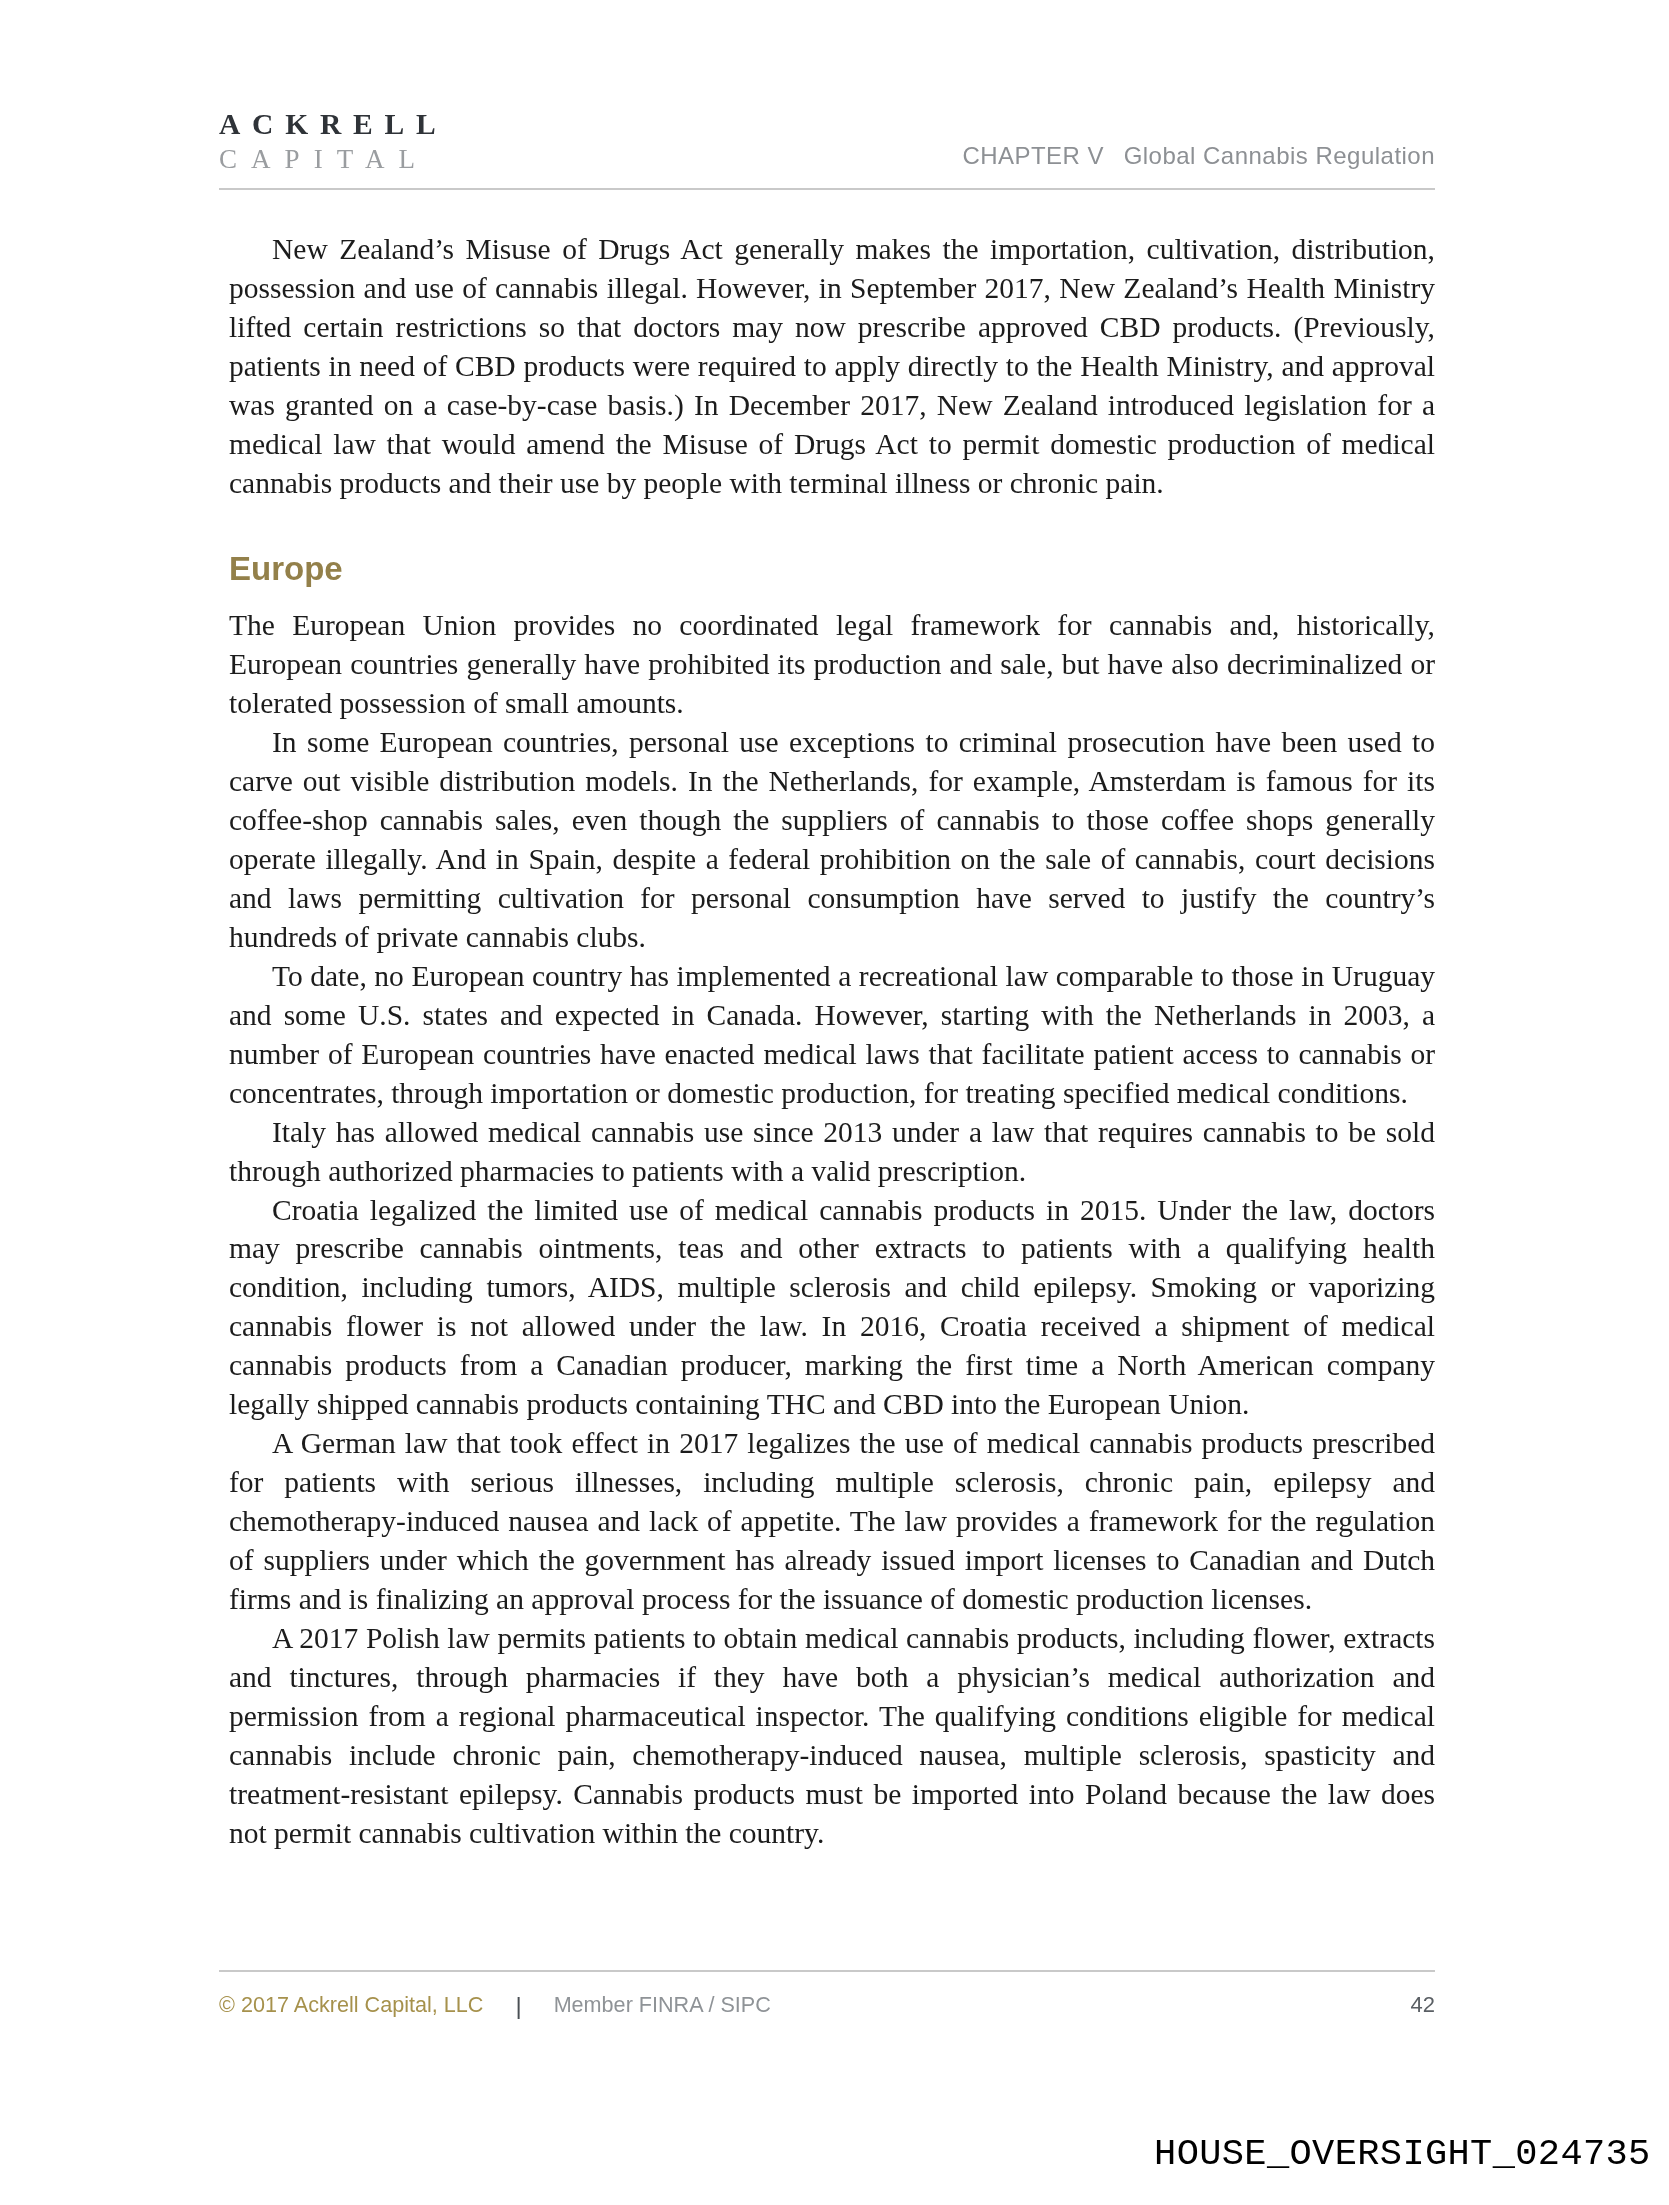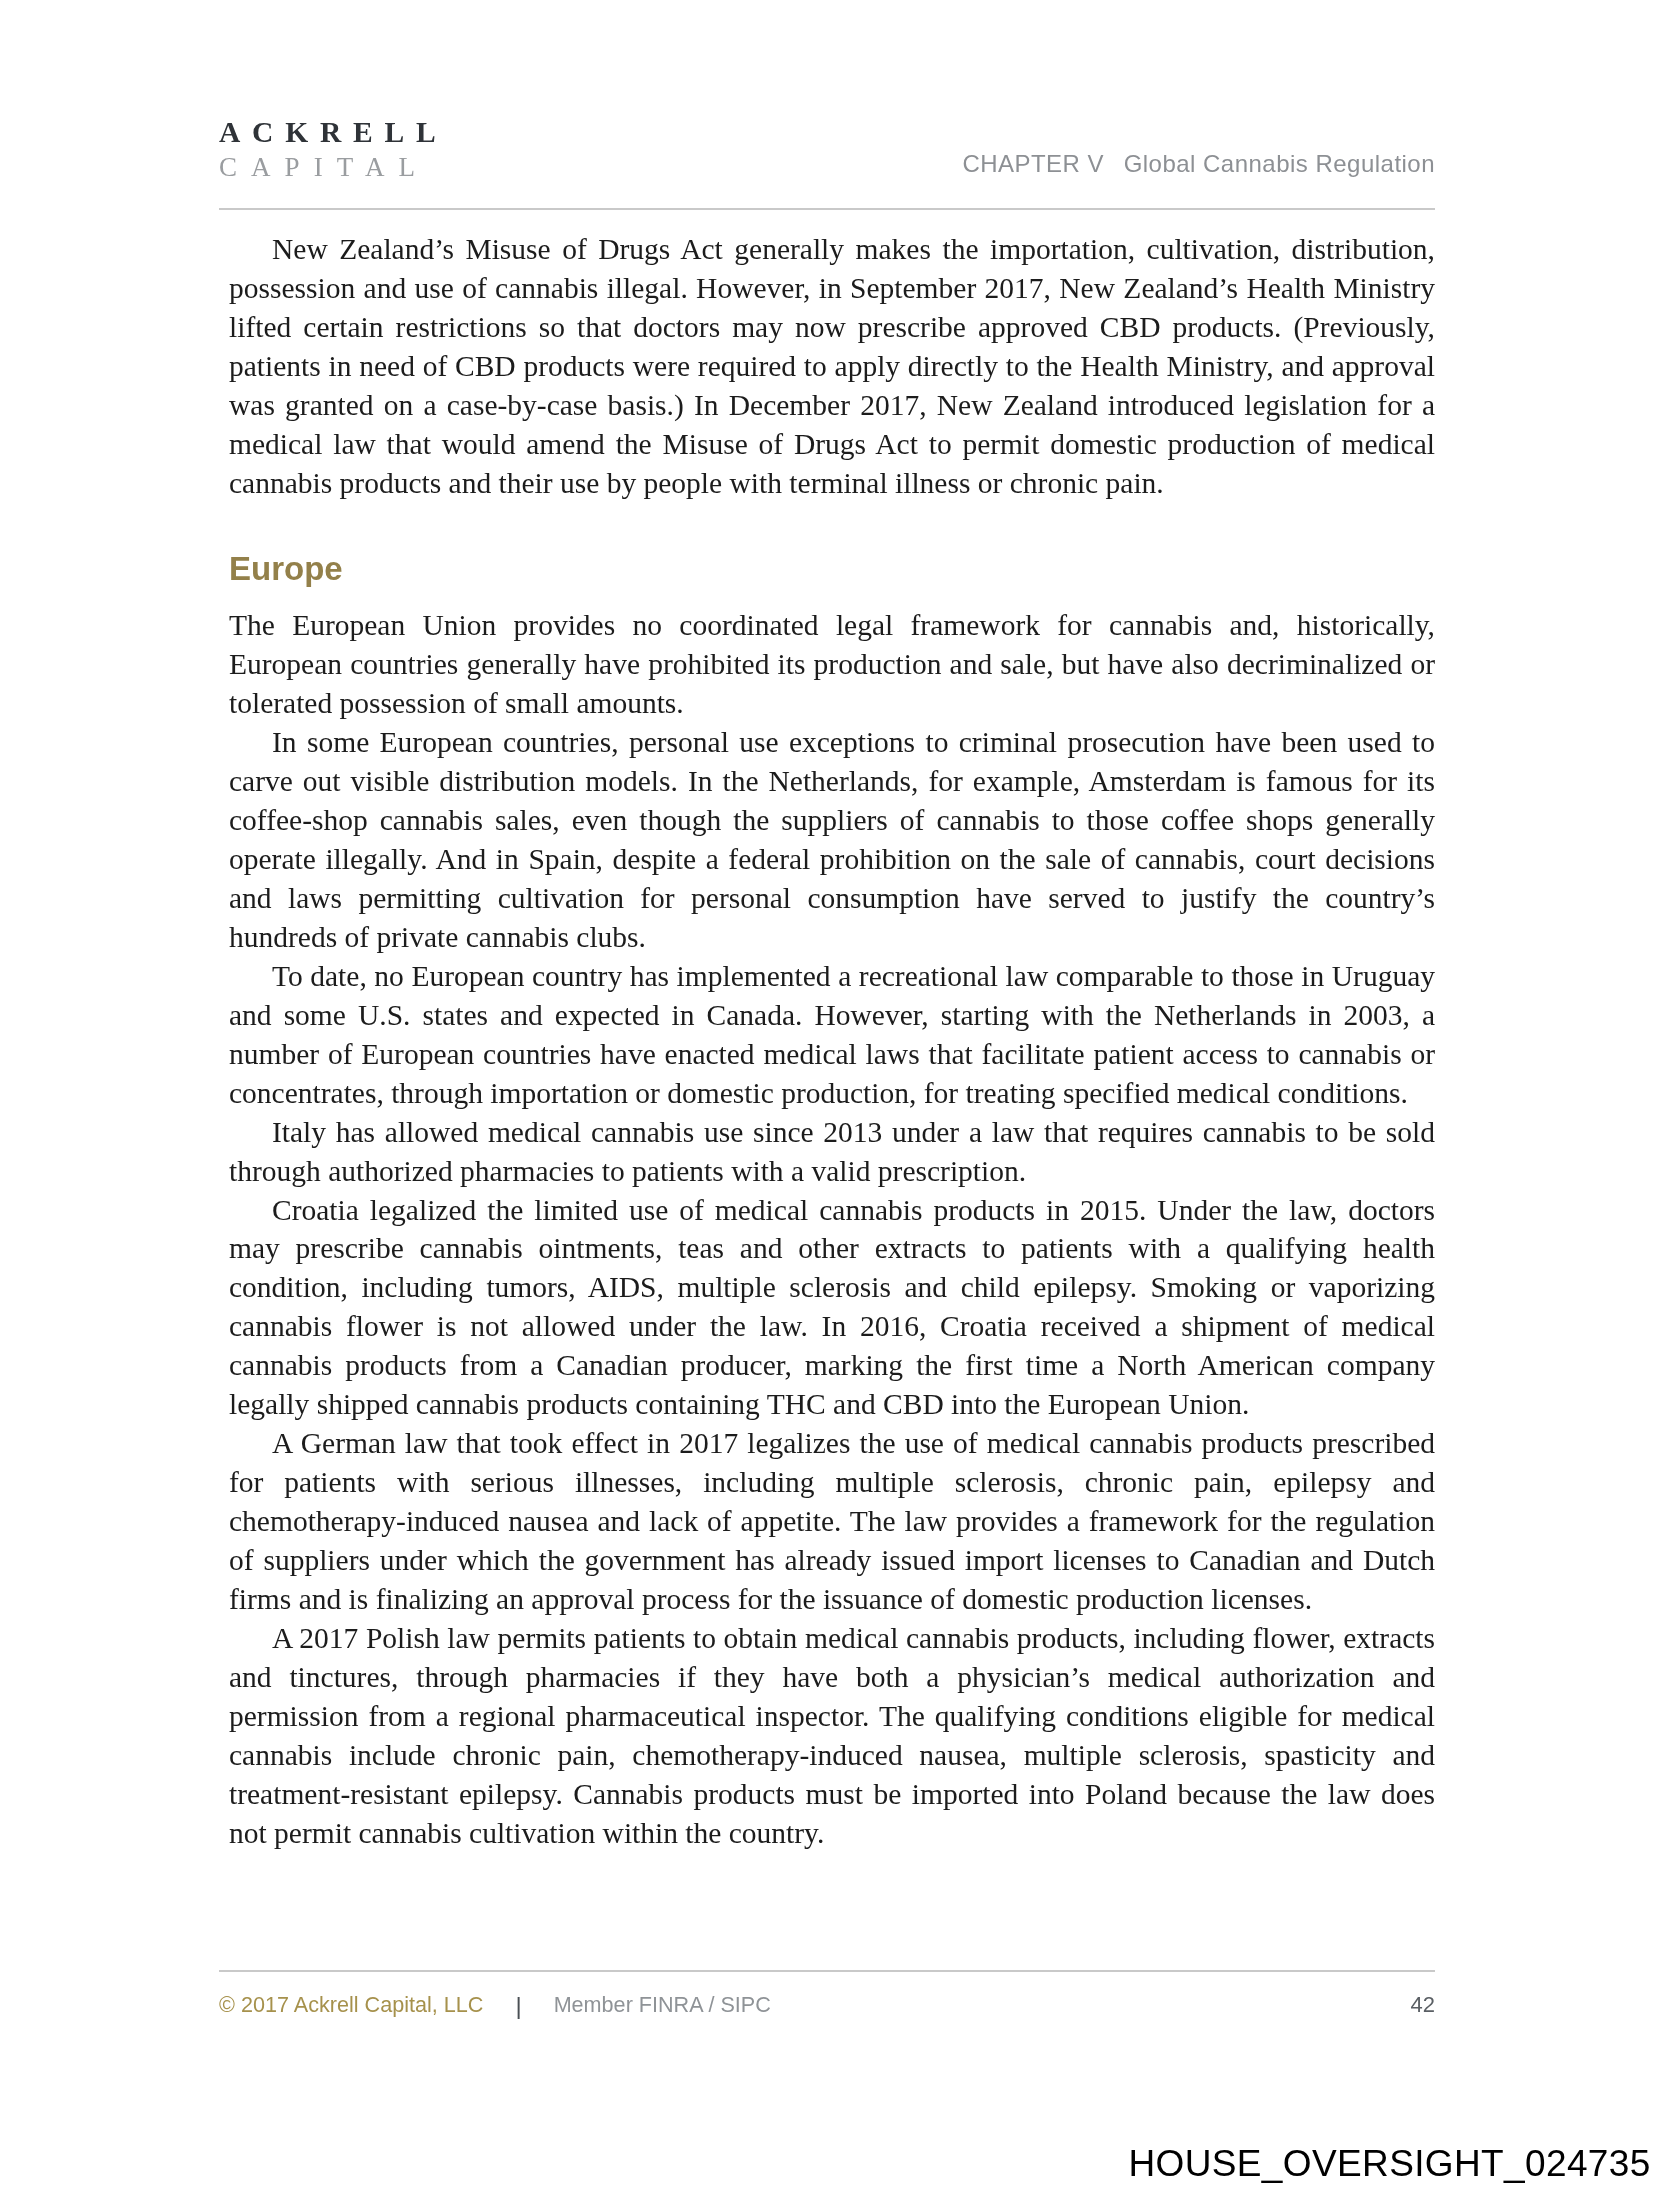--- a/index.html
+++ b/index.html
@@ -12,26 +12,26 @@
     background: #ffffff;
     font-family: "Liberation Serif", serif;
     overflow: hidden;
   }
 
   
   .header {
     position: absolute;
     left: 219px;
     right: 234px;
-    top: 118px;
+    top: 110px;
     display: flex;
     justify-content: space-between;
     align-items: flex-end;
     border-bottom: 2px solid #c9c9c9;
-    padding-bottom: 27px;
+    padding-bottom: 15px;
   }
   .logo { display: flex; flex-direction: column; }
   .logo-top {
     font-size: 29.5px;
     font-weight: bold;
     letter-spacing: 0.40em;
     color: #2f3338;
     line-height: 1;
   }
   .logo-bottom {
@@ -91,22 +91,22 @@
   .footer-left { display: flex; align-items: baseline; gap: 32px; }
   .copyright { color: #a6914c; }
   .separator { color: #4a4f54; font-size: 24px; position: relative; top: 1.3px; }
   .member { color: #8f9397; }
   .page-number { color: #5a5f64; font-size: 22px; }
 
   
   .bates {
     position: absolute;
     right: 18.3px;
-    bottom: 20px;
-    font-family: Liberation Sans, sans-serif;
+    bottom: 30px;
+    font-family: Liberation Mono, monospace;
     font-size: 37px;
     color: #000000;
     letter-spacing: 0.01em;
   }
 </style>
 </head>
 <body>
 
 <div class="page">
 

